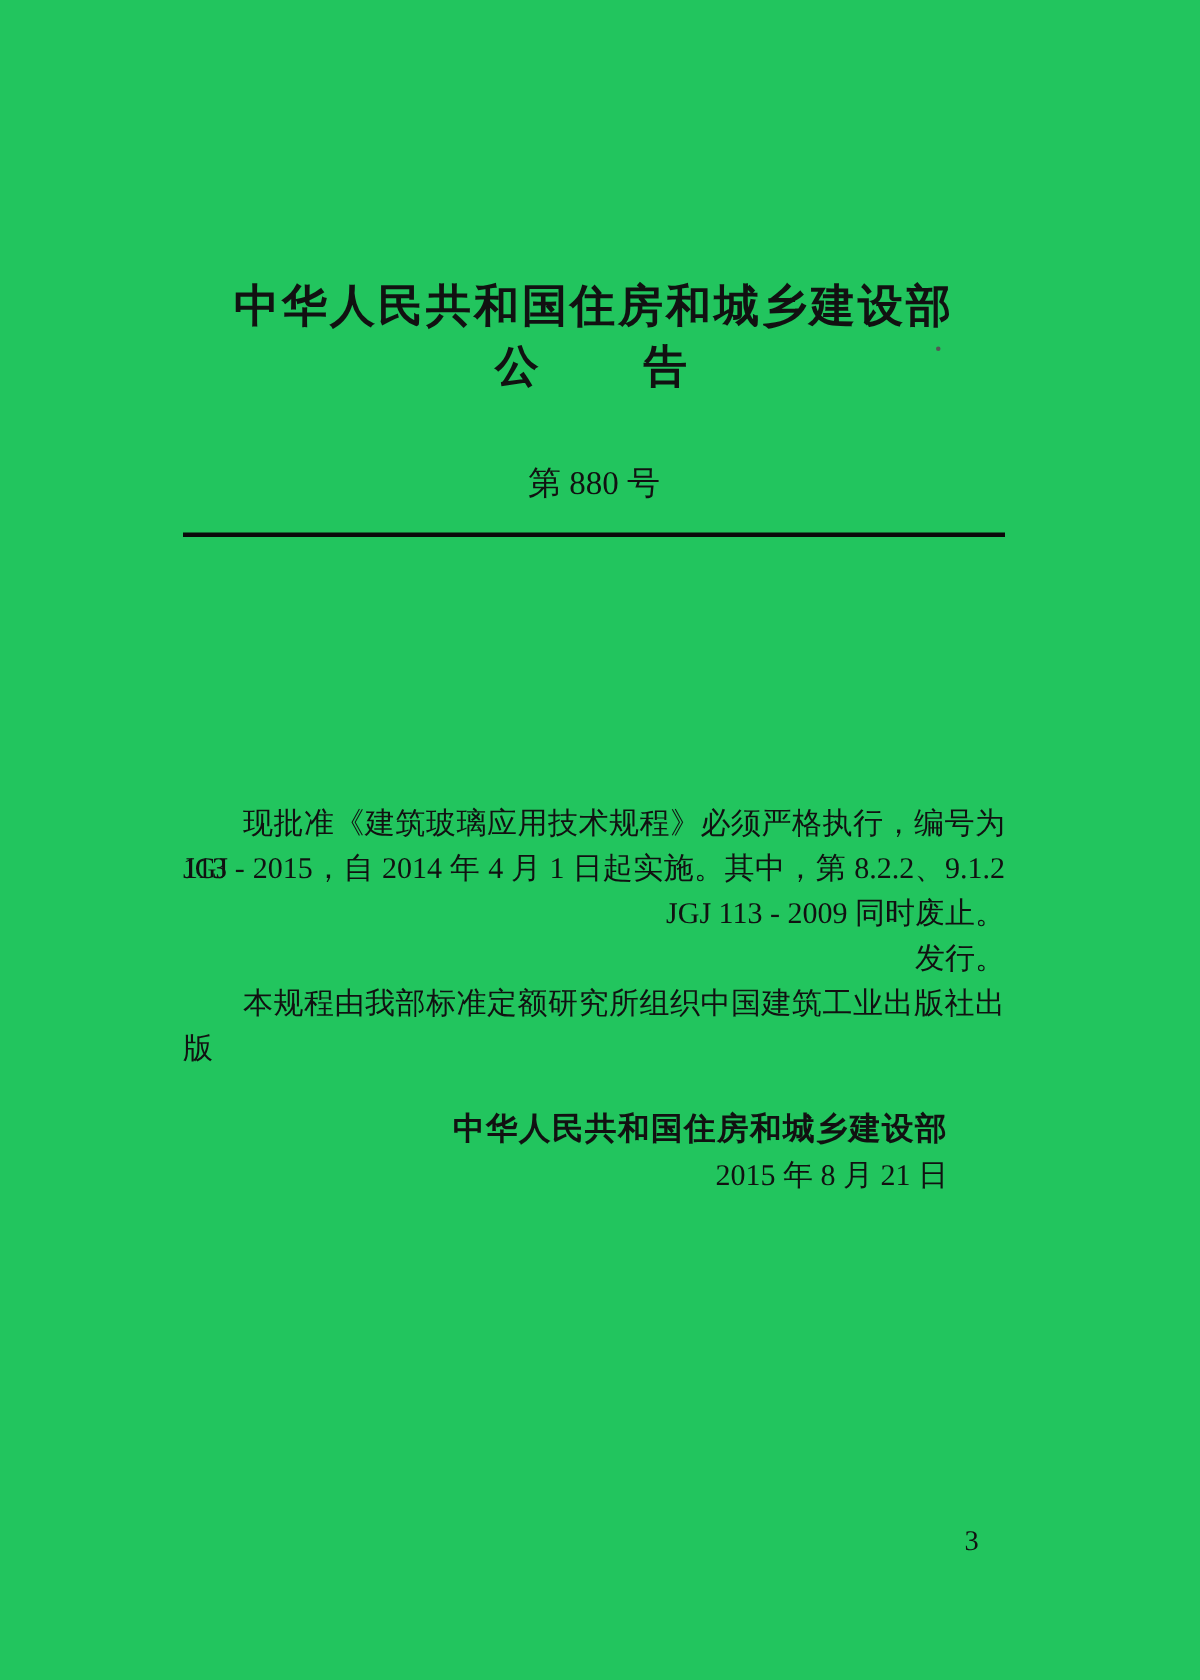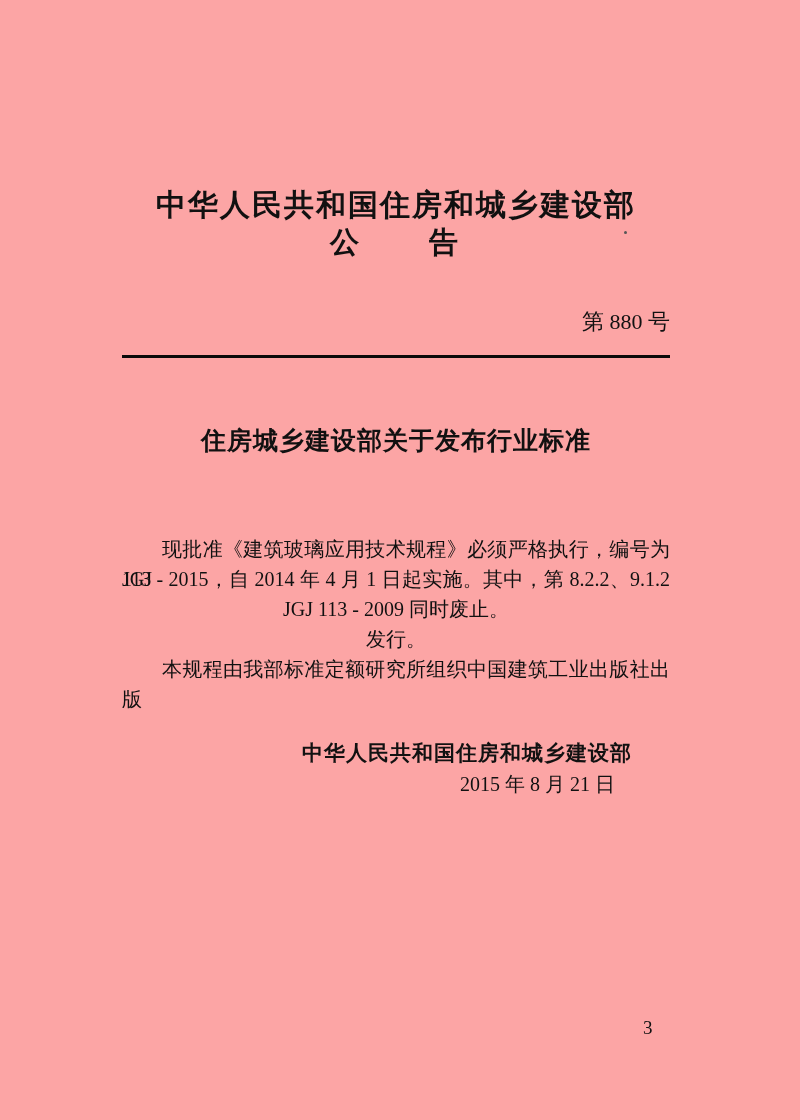--- a/index.html
+++ b/index.html
@@ -4,21 +4,21 @@
 <style>
   html, body {
     margin: 0;
     padding: 0;
     background: #e8e8e8;
   }
   .page {
     position: relative;
     width: 800px;
     height: 1120px;
-    background: #fca5a5;
+    background: #22c55e;
     overflow: hidden;
     color: #111111;
   }
   .content {
     position: absolute;
     left: 122px;
     width: 548px;
     top: 0;
   }
   .title {
@@ -33,37 +33,37 @@
     line-height: 34px;
     letter-spacing: 2px;
     text-align: center;
     white-space: nowrap;
   }
   .gonggao {
     position: absolute;
     top: 228px;
     left: 0;
     width: 548px;
-    font-family: Liberation Mono, monospace;
+    font-family: Liberation Sans, sans-serif;
     font-weight: bold;
     font-size: 29px;
     line-height: 34px;
     letter-spacing: 4px;
     text-align: center;
     white-space: nowrap;
   }
   .docnum {
     position: absolute;
     top: 308px;
     left: 0;
     width: 548px;
     font-family: "Liberation Serif", serif;
     font-size: 22px;
     line-height: 28px;
-    text-align: right;
+    text-align: center;
     white-space: nowrap;
   }
   .rule {
     position: absolute;
     top: 355px;
     left: 0;
     width: 548px;
     height: 3px;
     background: #0a0a0a;
   }
@@ -85,21 +85,21 @@
     top: 534px;
     left: 0;
     width: 548px;
     font-family: "Liberation Serif", serif;
     font-size: 20px;
     line-height: 30px;
   }
   .bl {
     height: 30px;
     white-space: nowrap;
-    text-align: center;
+    text-align: right;
   }
   .bl.just {
     white-space: normal;
     text-align: justify;
     text-align-last: justify;
   }
   .bl.indent {
     text-indent: 2em;
   }
   .signature {
@@ -109,21 +109,21 @@
     font-family: "Liberation Sans", sans-serif;
     font-weight: bold;
     font-size: 21px;
     line-height: 24px;
     letter-spacing: 1px;
     white-space: nowrap;
   }
   .sig-date {
     position: absolute;
     top: 772px;
-    right: 185px;
+    right: 168px;
     font-family: "Liberation Serif", serif;
     font-size: 20px;
     line-height: 24px;
     white-space: nowrap;
   }
   .page-number {
     position: absolute;
     top: 1016px;
     left: 643px;
     font-family: "Liberation Serif", serif;
@@ -148,21 +148,20 @@
 
     <h1 class="title">中华人民共和国住房和城乡建设部</h1>
 
     <div class="gonggao">公　　告</div>
 
     <div class="docnum">第 880 号</div>
 
     <div class="rule"></div>
 
     <div class="subtitle">
-      <div>住房城乡建设部关于发布行业标准</div>
     </div>
 
     <div class="body-text">
       <div class="bl indent just">现批准《建筑玻璃应用技术规程》必须严格执行，编号为 JGJ</div>
       <div class="bl just">113 - 2015，自 2014 年 4 月 1 日起实施。其中，第 8.2.2、9.1.2</div>
       <div class="bl">JGJ 113 - 2009 同时废止。</div>
       <div class="bl">发行。</div>
       <div class="bl indent just">本规程由我部标准定额研究所组织中国建筑工业出版社出版</div>
     </div>
 

